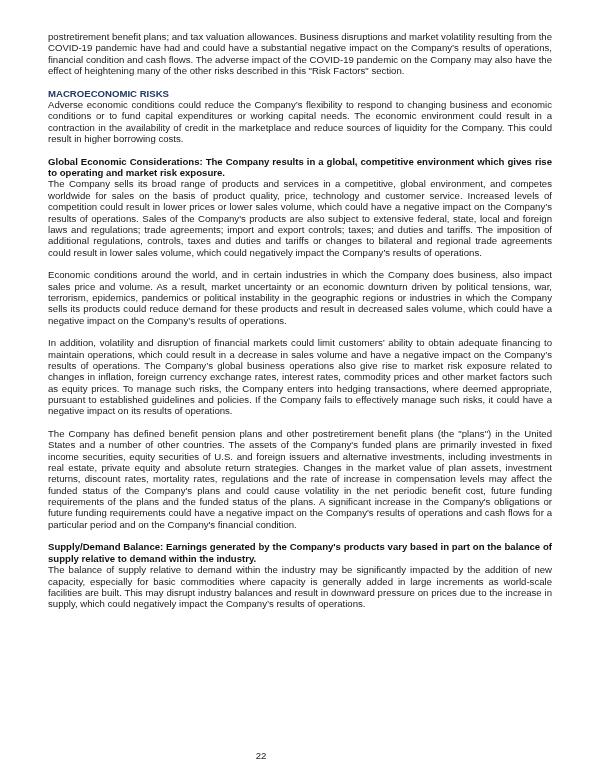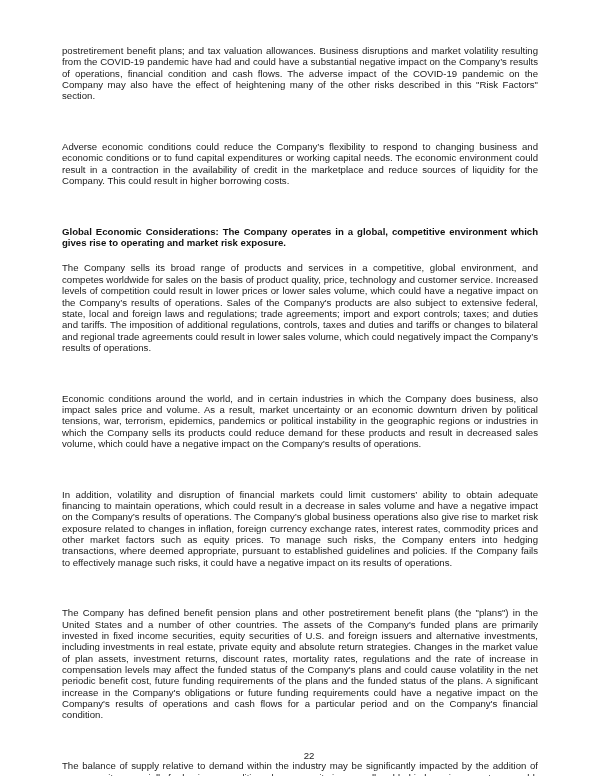--- a/index.html
+++ b/index.html
@@ -3,49 +3,51 @@
   <meta charset="utf-8">
   <style>
     html, body { margin: 0; padding: 0; background: #ffffff; }
     body { width: 600px; height: 776px; position: relative; overflow: hidden; }
     .page {
       position: absolute; left: 48px; top: 31px; width: 504px;
       font-family: "Liberation Sans", sans-serif;
       font-size: 9.6px; line-height: 11.35px; color: #1a1a1a;
       text-align: justify;
     }
-    .page p { margin: 14px; }
+    .page p { margin: 0; }
     .gap { height: 11.35px; }
     .section-heading { color: #1f3864; font-weight: bold; margin: 0; }
     .risk-title { font-weight: bold; color: #111; }
     .last-line { text-align-last: left; }
     .page-number {
       position: absolute; left: 0; width: 522px; top: 750px;
       text-align: center; font-family: "Liberation Sans", sans-serif;
-      font-size: 9.6px; color: #222; padding-left: 48px;
+      font-size: 9.6px; color: #222;
     }
   </style>
 </head>
 <body>
 
 <div class="page">
   <p class="last-line">postretirement benefit plans; and tax valuation allowances. Business disruptions and market volatility resulting from the COVID-19 pandemic have had and could have a substantial negative impact on the Company’s results of operations, financial condition and cash flows. The adverse impact of the COVID-19 pandemic on the Company may also have the effect of heightening many of the other risks described in this "Risk Factors" section.</p>
   <div class="gap"></div>
 
+  <p class="section-heading">MACROECONOMIC RISKS</p>
 
   <p class="last-line">Adverse economic conditions could reduce the Company’s flexibility to respond to changing business and economic conditions or to fund capital expenditures or working capital needs. The economic environment could result in a contraction in the availability of credit in the marketplace and reduce sources of liquidity for the Company. This could result in higher borrowing costs.</p>
   <div class="gap"></div>
 
-  <p class="risk-title last-line">Global Economic Considerations: The Company operates in a global, competitive environment which gives rise to operating and market risk exposure.</p>
+  <p class="risk-title last-line">Global Economic Considerations: The Company results in a global, competitive environment which gives rise to operating and market risk exposure.</p>
   <p class="last-line">The Company sells its broad range of products and services in a competitive, global environment, and competes worldwide for sales on the basis of product quality, price, technology and customer service. Increased levels of competition could result in lower prices or lower sales volume, which could have a negative impact on the Company’s results of operations. Sales of the Company's products are also subject to extensive federal, state, local and foreign laws and regulations; trade agreements; import and export controls; taxes; and duties and tariffs. The imposition of additional regulations, controls, taxes and duties and tariffs or changes to bilateral and regional trade agreements could result in lower sales volume, which could negatively impact the Company’s results of operations.</p>
   <div class="gap"></div>
   <p class="last-line">Economic conditions around the world, and in certain industries in which the Company does business, also impact sales price and volume. As a result, market uncertainty or an economic downturn driven by political tensions, war, terrorism, epidemics, pandemics or political instability in the geographic regions or industries in which the Company sells its products could reduce demand for these products and result in decreased sales volume, which could have a negative impact on the Company’s results of operations.</p>
   <div class="gap"></div>
   <p class="last-line">In addition, volatility and disruption of financial markets could limit customers’ ability to obtain adequate financing to maintain operations, which could result in a decrease in sales volume and have a negative impact on the Company’s results of operations. The Company’s global business operations also give rise to market risk exposure related to changes in inflation, foreign currency exchange rates, interest rates, commodity prices and other market factors such as equity prices. To manage such risks, the Company enters into hedging transactions, where deemed appropriate, pursuant to established guidelines and policies. If the Company fails to effectively manage such risks, it could have a negative impact on its results of operations.</p>
   <div class="gap"></div>
 
   <p class="last-line">The Company has defined benefit pension plans and other postretirement benefit plans (the "plans") in the United States and a number of other countries. The assets of the Company's funded plans are primarily invested in fixed income securities, equity securities of U.S. and foreign issuers and alternative investments, including investments in real estate, private equity and absolute return strategies. Changes in the market value of plan assets, investment returns, discount rates, mortality rates, regulations and the rate of increase in compensation levels may affect the funded status of the Company's plans and could cause volatility in the net periodic benefit cost, future funding requirements of the plans and the funded status of the plans. A significant increase in the Company's obligations or future funding requirements could have a negative impact on the Company's results of operations and cash flows for a particular period and on the Company's financial condition.</p>
   <div class="gap"></div>
 
+  <p class="risk-title last-line">Supply/Demand Balance: Earnings generated by the Company's products vary based in part on the balance of supply relative to demand within the industry.</p>
   <p class="last-line">The balance of supply relative to demand within the industry may be significantly impacted by the addition of new capacity, especially for basic commodities where capacity is generally added in large increments as world-scale facilities are built. This may disrupt industry balances and result in downward pressure on prices due to the increase in supply, which could negatively impact the Company’s results of operations.</p>
 </div>
 
 <div class="page-number">22</div>
 
 </body></html>

